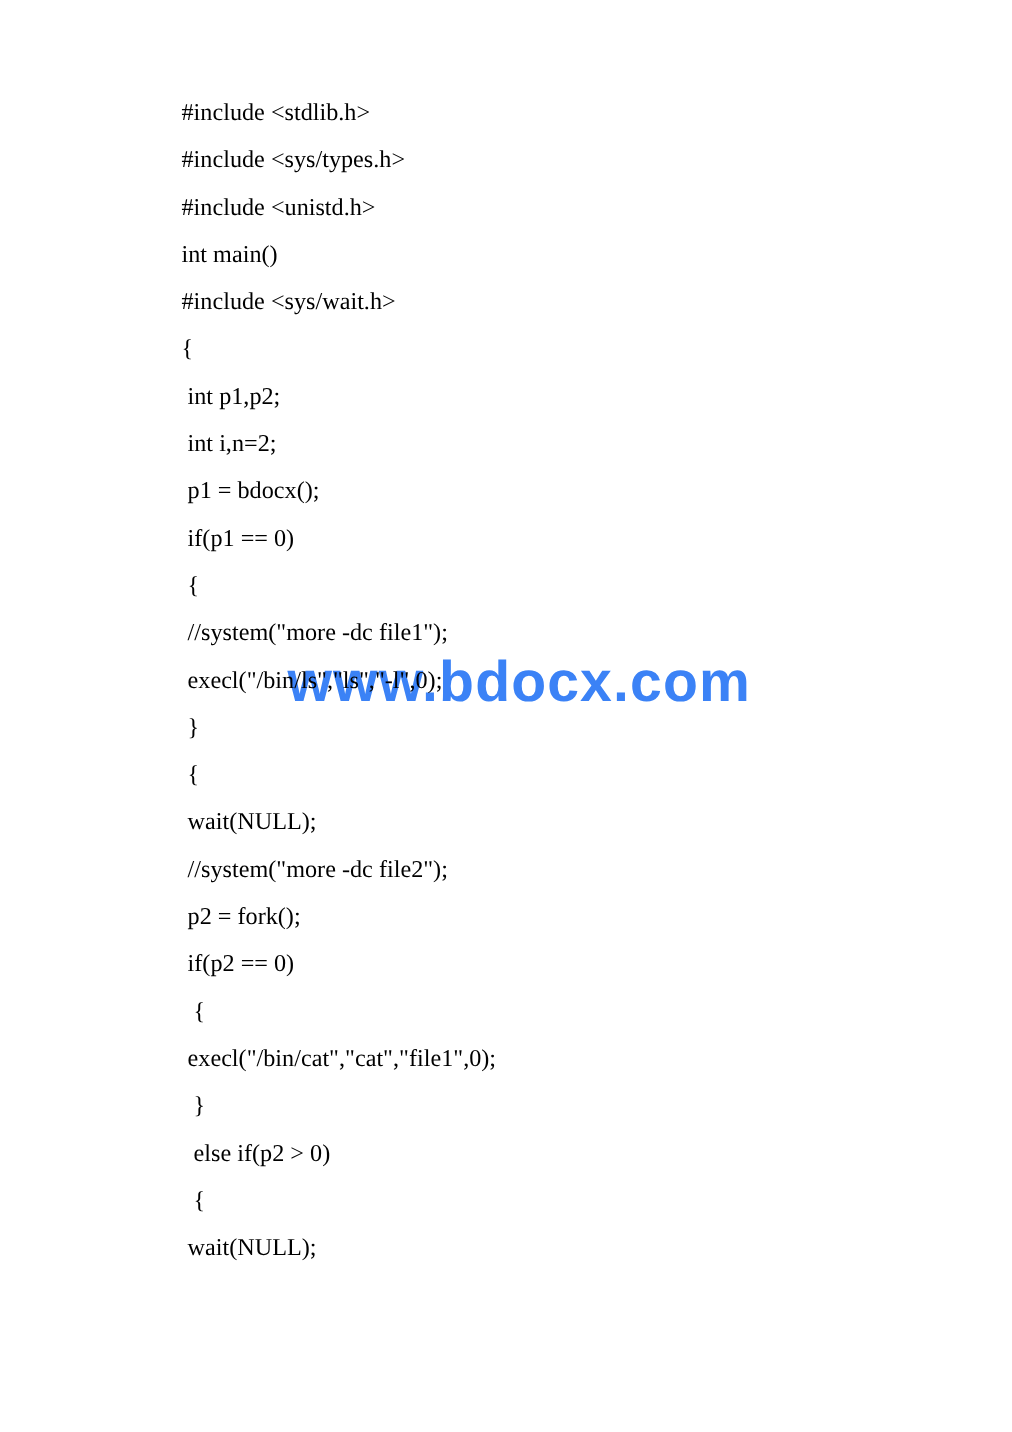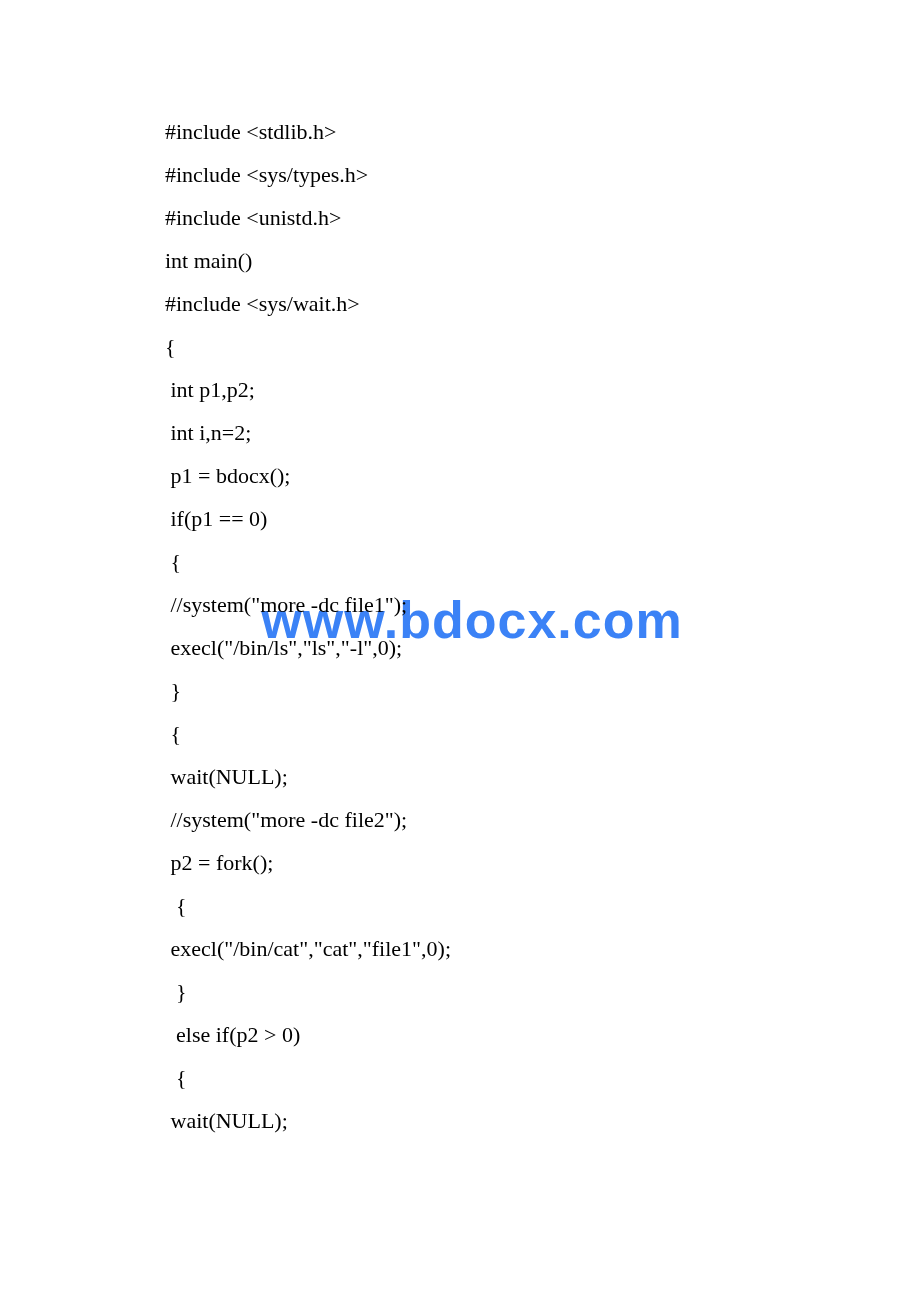--- a/index.html
+++ b/index.html
@@ -8,21 +8,21 @@
       box-sizing: border-box;
     }
     body {
       background: #ffffff;
       width: 920px;
       height: 1302px;
       font-family: "Times New Roman", Times, serif;
       position: relative;
     }
     .page {
-      padding: 110px 165px 0 165px;
+      padding: 80px 165px 0 165px;
     }
     .code-line {
       font-size: 22px;
       color: #000000;
       line-height: 43px;
       white-space: pre;
       font-family: "Times New Roman", Times, serif;
     }
     .watermark {
       position: absolute;
@@ -60,19 +60,20 @@
   <div class="code-line"> p1 = bdocx();</div>
   <div class="code-line"> if(p1 == 0)</div>
   <div class="code-line"> {</div>
   <div class="code-line"> //system("more -dc file1");</div>
   <div class="code-line"> execl("/bin/ls","ls","-l",0);</div>
   <div class="code-line"> }</div>
   <div class="code-line"> {</div>
   <div class="code-line"> wait(NULL);</div>
   <div class="code-line"> //system("more -dc file2");</div>
   <div class="code-line"> p2 = fork();</div>
+  <div class="code-line"> if(p2 == 0)</div>
   <div class="code-line">  {</div>
   <div class="code-line"> execl("/bin/cat","cat","file1",0);</div>
   <div class="code-line">  }</div>
   <div class="code-line">  else if(p2 &gt; 0)</div>
   <div class="code-line">  {</div>
   <div class="code-line"> wait(NULL);</div>
 </div>
 
 </body></html>

